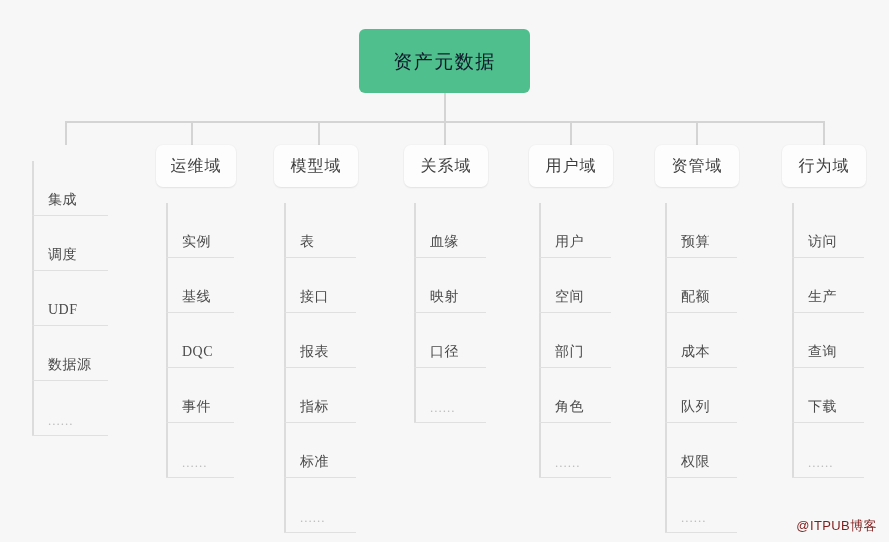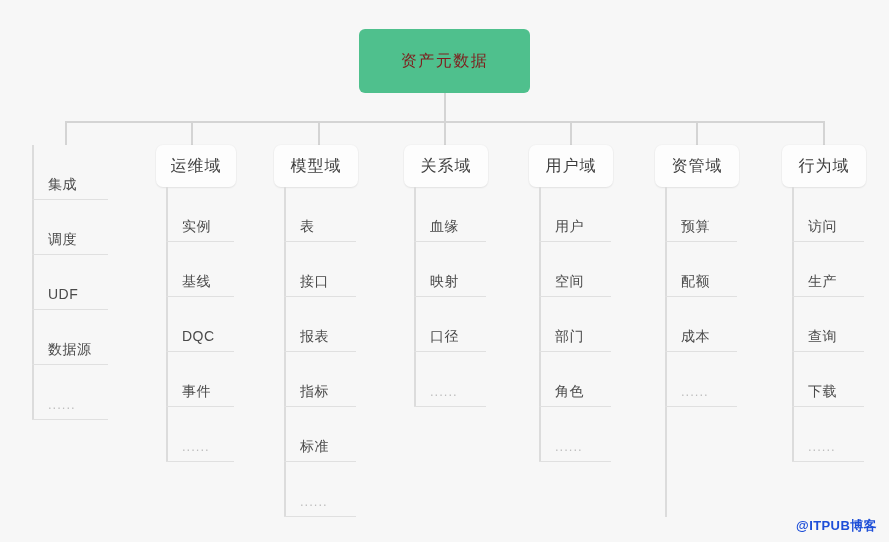--- a/index.html
+++ b/index.html
@@ -31,22 +31,22 @@
     width: 171px;
     height: 64px;
     background: #4fc08d;
     border-radius: 6px;
     display: flex;
     align-items: center;
     justify-content: center;
     box-sizing: border-box;
   }
   .root-node-label {
-    color: #7f1d1d;
-    font-size: 16px;
+    color: #0f172a;
+    font-size: 19px;
     letter-spacing: 1.5px;
     line-height: 1;
     white-space: nowrap;
   }
 
   
   .connector {
     position: absolute;
     background: #d4d4d4;
   }
@@ -88,22 +88,23 @@
     color: #3d3d3d;
     font-size: 16px;
     letter-spacing: 1px;
     line-height: 1;
     white-space: nowrap;
   }
 
   
   .item-list {
     position: relative;
-    margin-top: 0;
+    margin-top: 16px;
     padding-left: 0;
+    font-family: Liberation Serif, serif;
   }
   .item-spine {
     position: absolute;
     left: 10px;
     top: 0;
     width: 2px;
     background: #dcdcdc;
   }
   .item-row {
     position: relative;
@@ -134,25 +135,24 @@
     letter-spacing: 1px;
     font-size: 13px;
   }
 
   
   .watermark {
     position: absolute;
     right: 12px;
     bottom: 10px;
     font-size: 13px;
-    color: #1d4ed8;
+    color: #7f1d1d;
     letter-spacing: 0.4px;
     line-height: 1;
     user-select: none;
-    font-weight: bold;
   }
 </style>
 </head>
 <body>
 
 <div id="diagram-canvas">
 
   <div class="root-node">
     <span class="root-node-label">资产元数据</span>
   </div>
@@ -319,20 +319,28 @@
           </div>
           <div class="item-row">
             <span class="item-label">配额</span>
             <div class="item-underline" style="width: 72px;"></div>
           </div>
           <div class="item-row">
             <span class="item-label">成本</span>
             <div class="item-underline" style="width: 72px;"></div>
           </div>
           <div class="item-row">
+            <span class="item-label">队列</span>
+            <div class="item-underline" style="width: 72px;"></div>
+          </div>
+          <div class="item-row">
+            <span class="item-label">权限</span>
+            <div class="item-underline" style="width: 72px;"></div>
+          </div>
+          <div class="item-row">
             <span class="item-label ellipsis">......</span>
             <div class="item-underline" style="width: 72px;"></div>
           </div>
         </div>
       </div>
       <div class="column" style="left: 782px; width: 84px;">
         <div class="cat-box">
           <span class="cat-box-label">行为域</span>
         </div>
         <div class="item-list">

